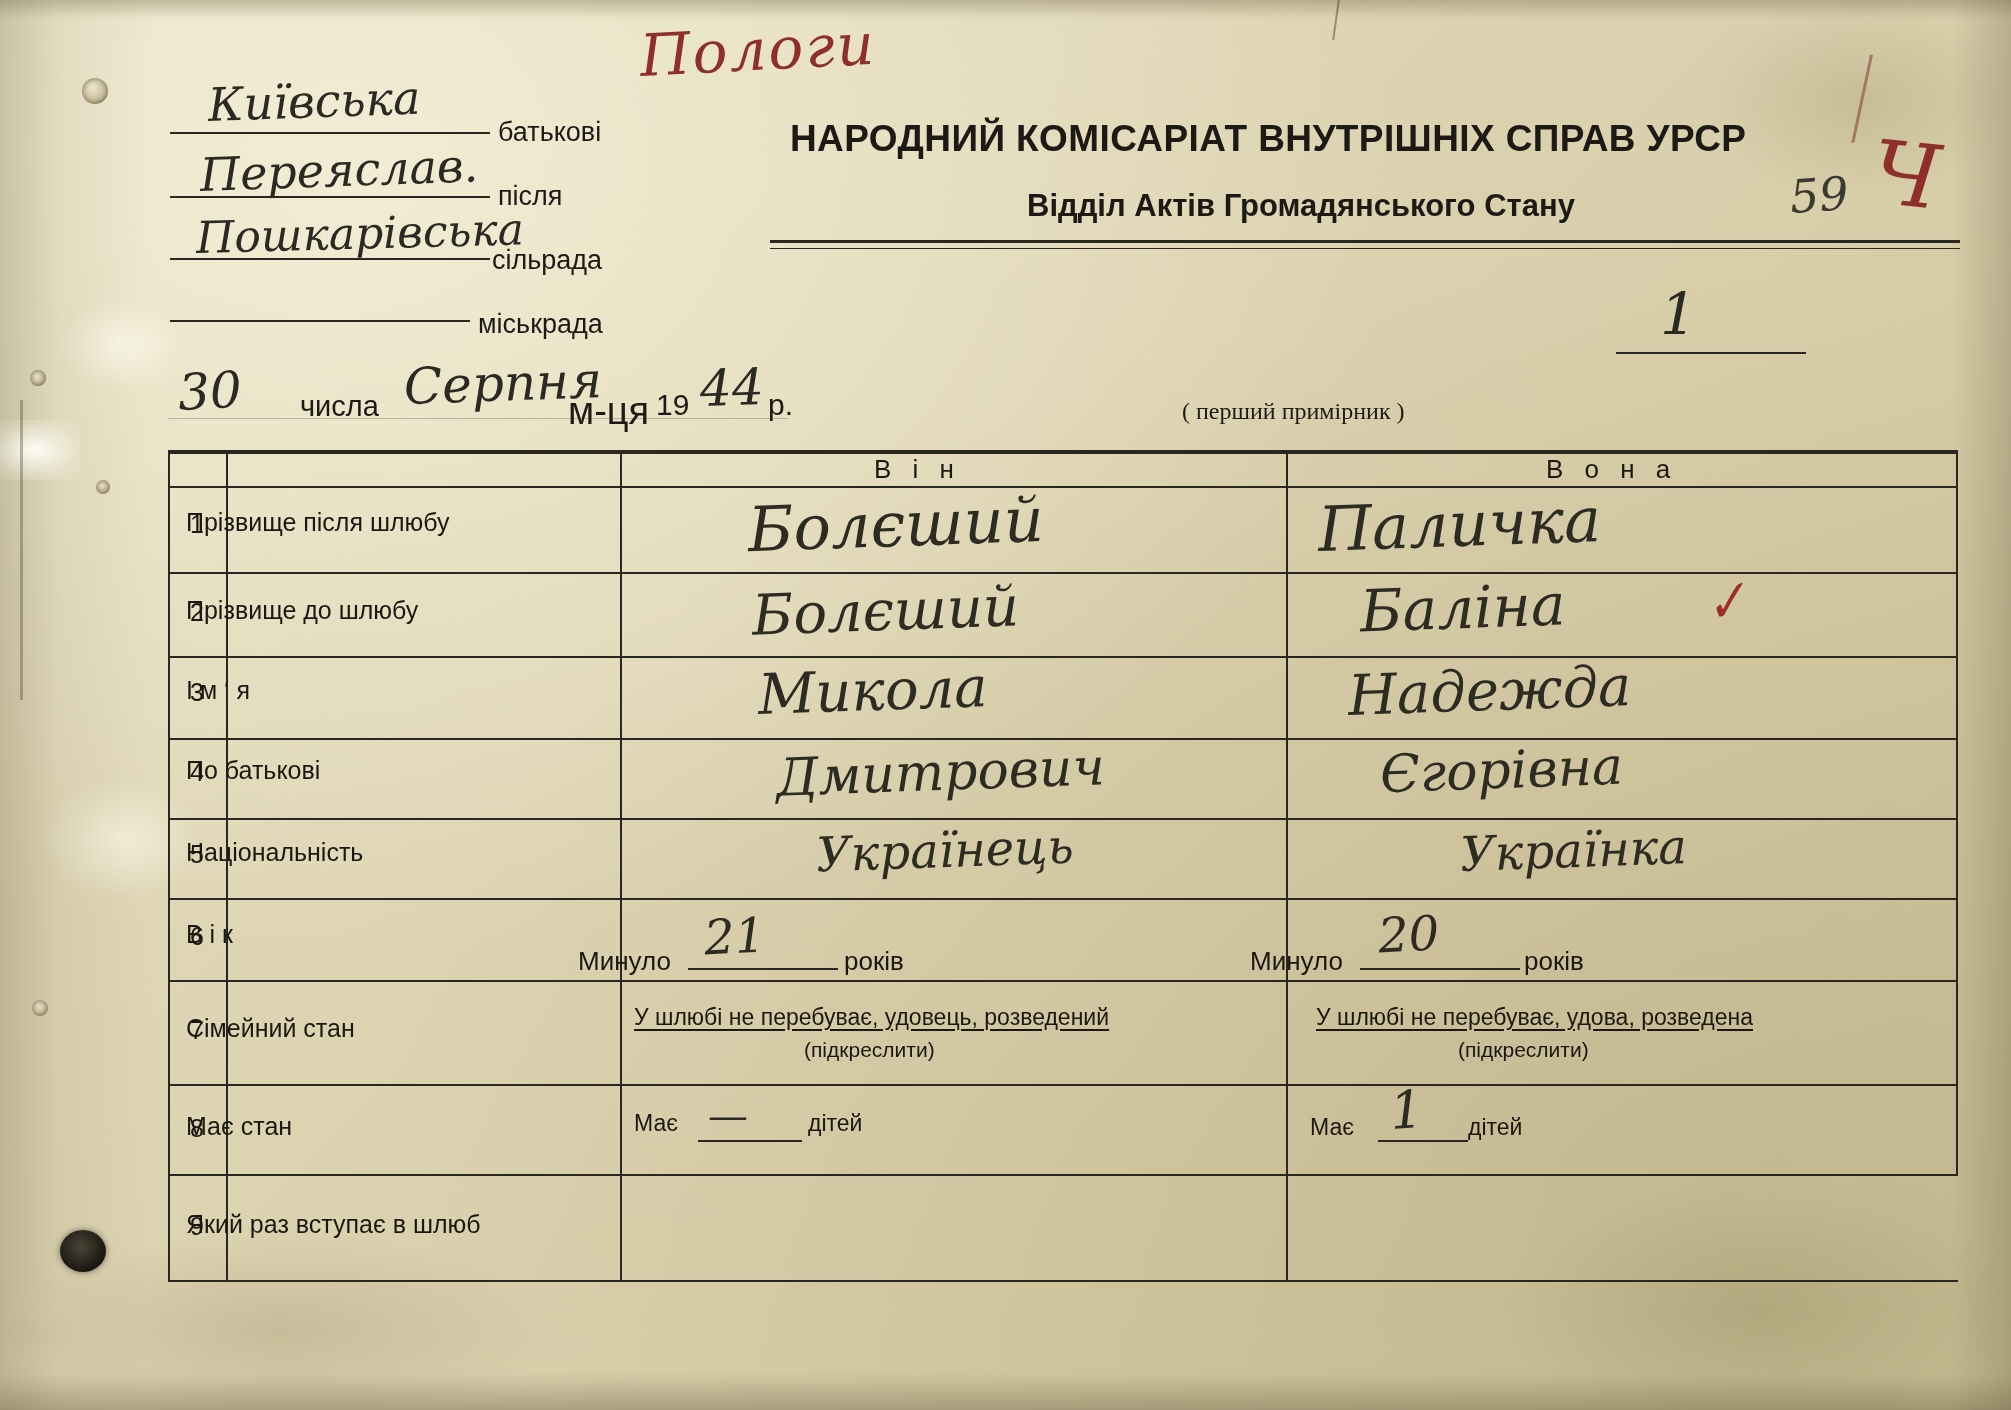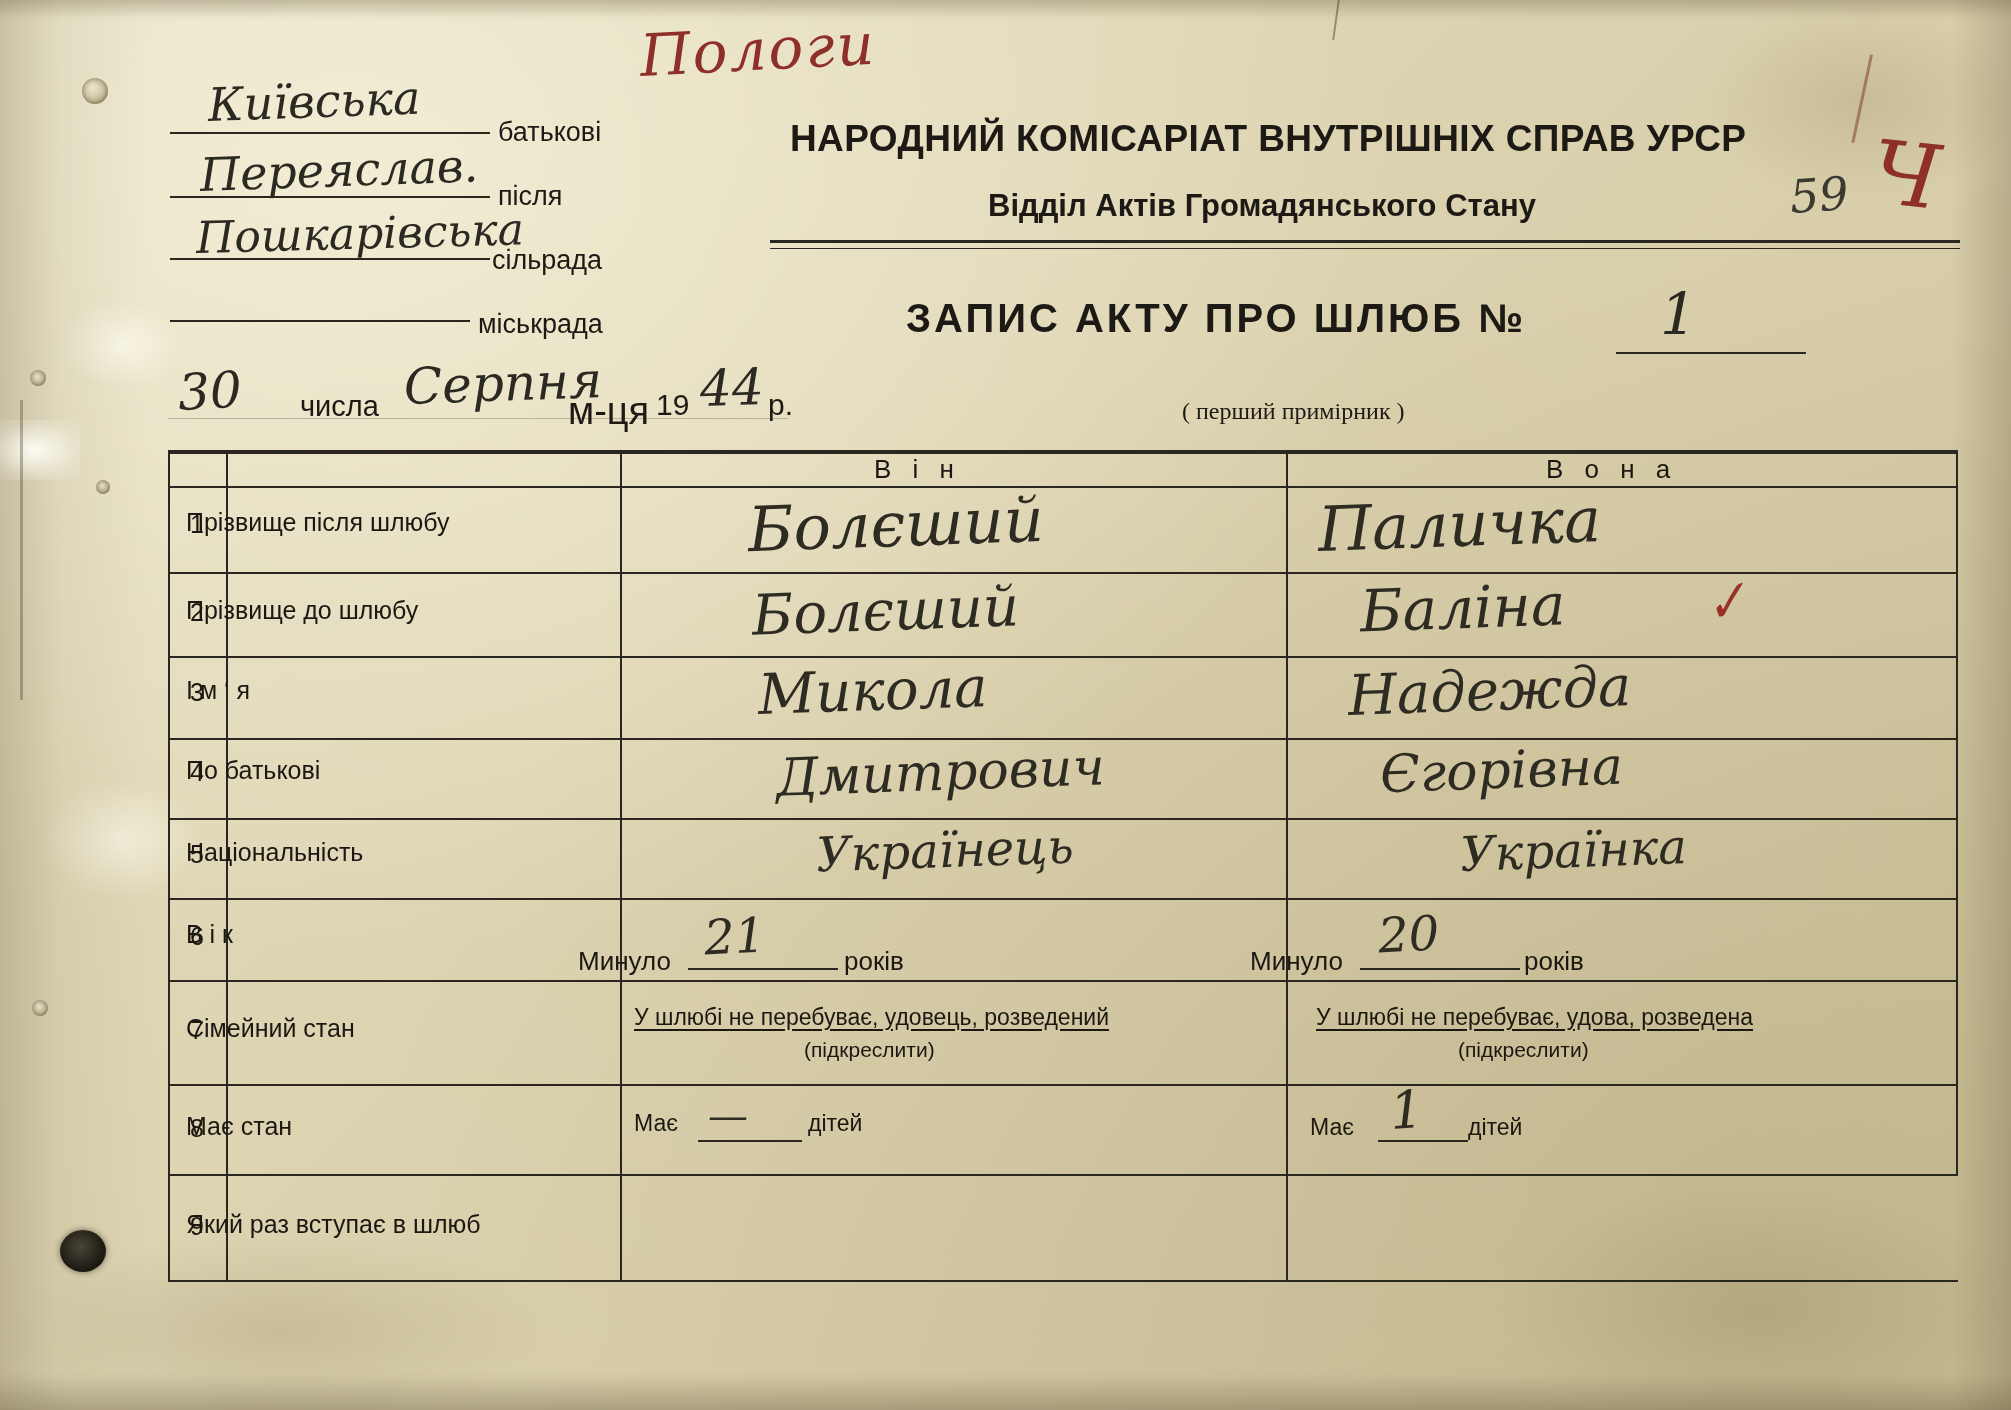--- a/index.html
+++ b/index.html
@@ -96,20 +96,21 @@
 
   
   #title-main {
     letter-spacing: 0.4px;
     font-weight: bold;
     font-size: 37px;
   }
   #title-sub {
     font-size: 31px;
     font-weight: bold;
+    margin-left: 39px;
   }
   #title-act {
     font-size: 40px;
     font-weight: bold;
     letter-spacing: 3px;
   }
   #copy-note {
     font-size: 24px;
   }
 
@@ -220,21 +221,20 @@
   <div class="print" style="left:768px;top:388px;font-size:30px;">р.</div>
   <div class="rule" style="left:168px;top:418px;width:620px;height:1px;background:rgba(40,36,28,0.25);"></div>
 
   <div class="hand hand-red" style="left:640px;top:22px;font-size:58px;transform:rotate(-3deg);letter-spacing:2px;">Пологи</div>
 
   <div class="print" id="title-main" style="left:790px;top:118px;">НАРОДНИЙ КОМІСАРІАТ ВНУТРІШНІХ СПРАВ УРСР</div>
   <div class="print" id="title-sub" style="left:988px;top:188px;">Відділ Актів Громадянського Стану</div>
   <div class="rule" style="left:770px;top:240px;width:1190px;height:3px;"></div>
   <div class="rule" style="left:770px;top:248px;width:1190px;height:1px;"></div>
 
-  <div class="print" id="title-act" style="left:906px;top:296px;">ЗАПИС АКТУ ПРО ШЛЮБ №</div>
   <div class="hand" style="left:1660px;top:280px;font-size:58px;">1</div>
   <div class="rule" style="left:1616px;top:352px;width:190px;"></div>
 
   <div class="print" id="copy-note" style="left:1182px;top:398px;font-family:Liberation Serif, serif;">( перший примірник )</div>
 
   <div class="hand" style="left:1790px;top:170px;font-size:46px;color:#3b3a30;transform:rotate(-4deg);">59</div>
   <div class="hand hand-red" style="left:1872px;top:120px;font-size:88px;transform:rotate(6deg);">Ч</div>
   <div class="scribble" style="left:1860px;top:60px;width:60px;height:90px;border-left:3px solid rgba(130,60,50,0.55);transform:rotate(12deg);"></div>
   <div class="scribble" style="left:1335px;top:0px;width:2px;height:40px;background:rgba(60,55,40,0.45);transform:rotate(8deg);"></div>
 

